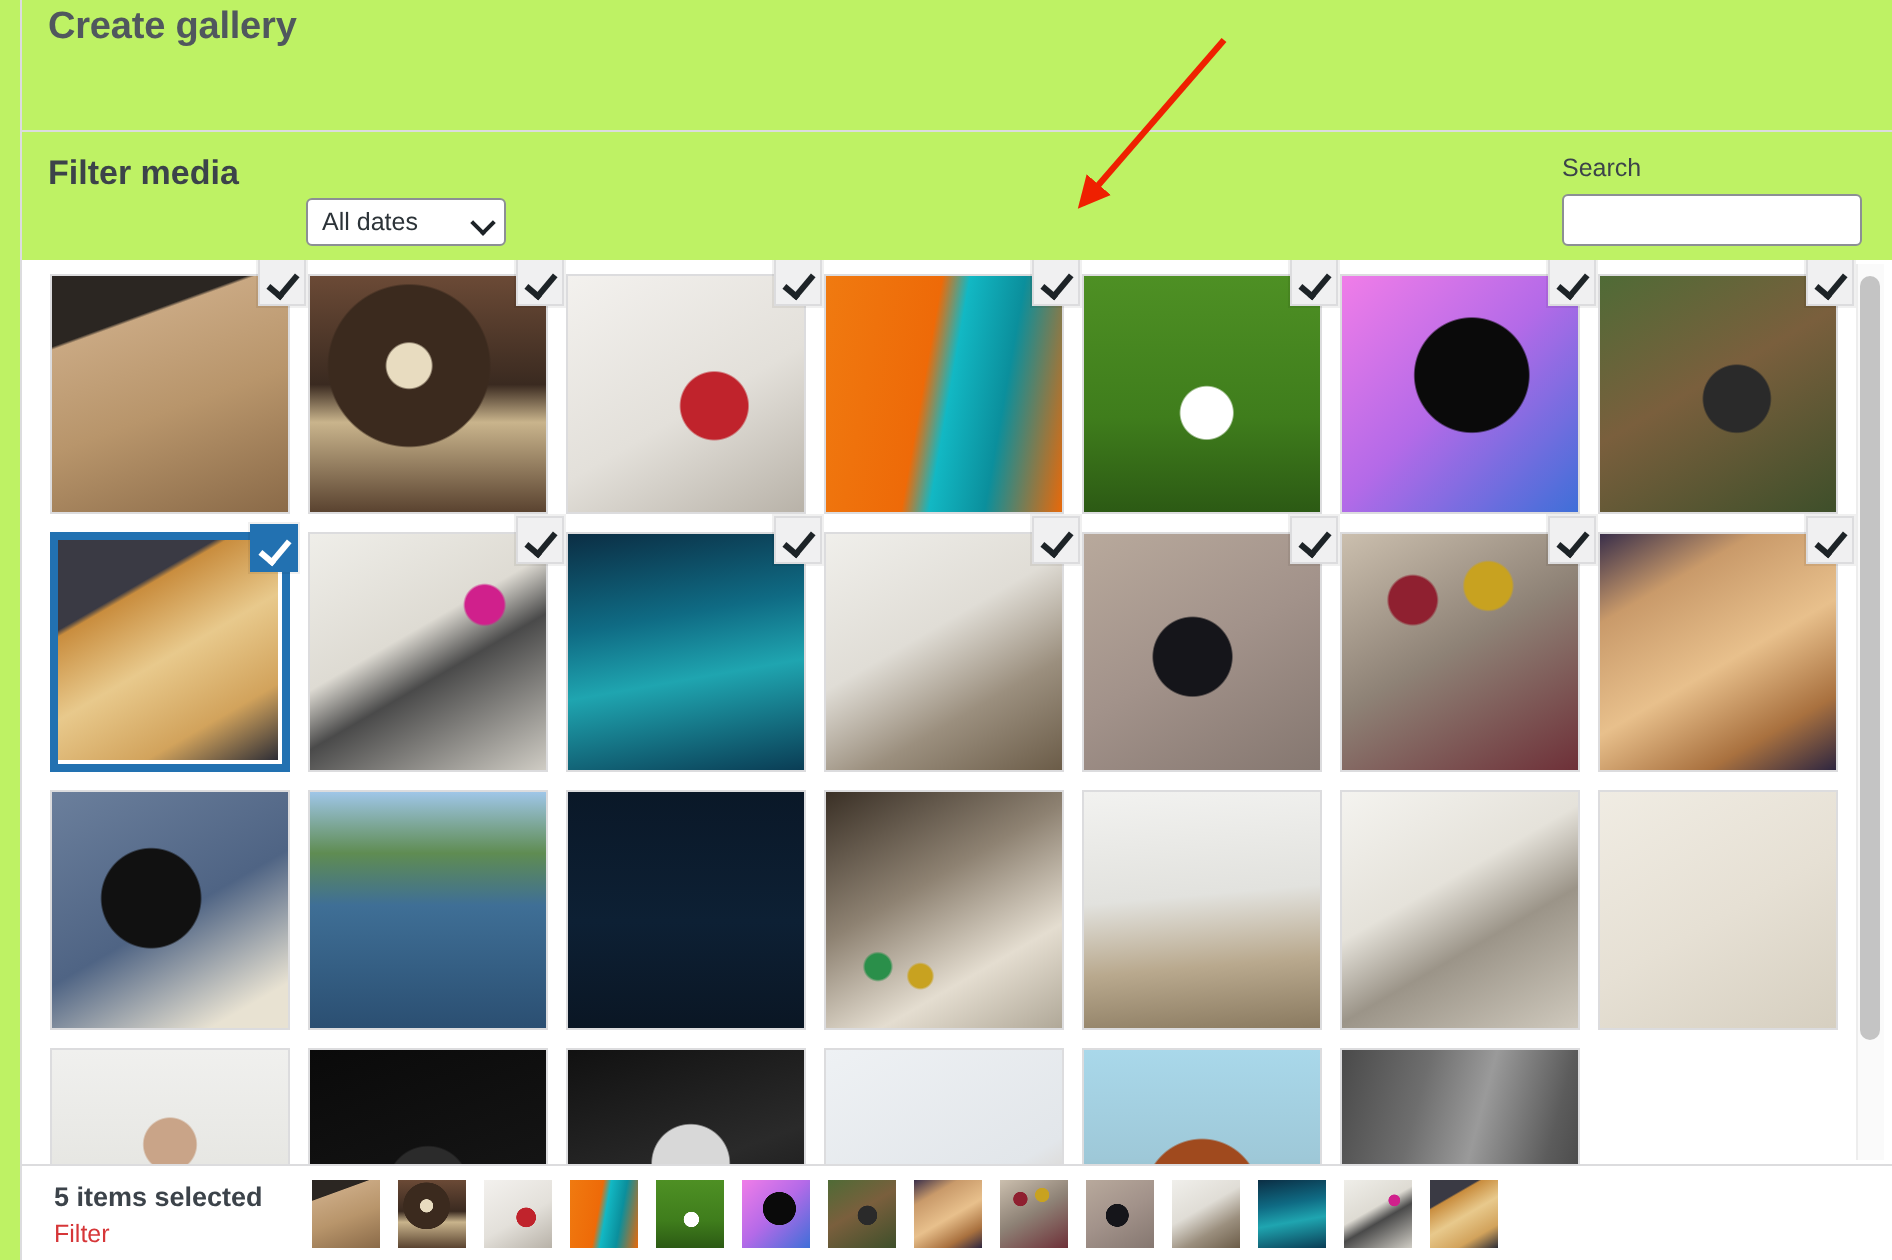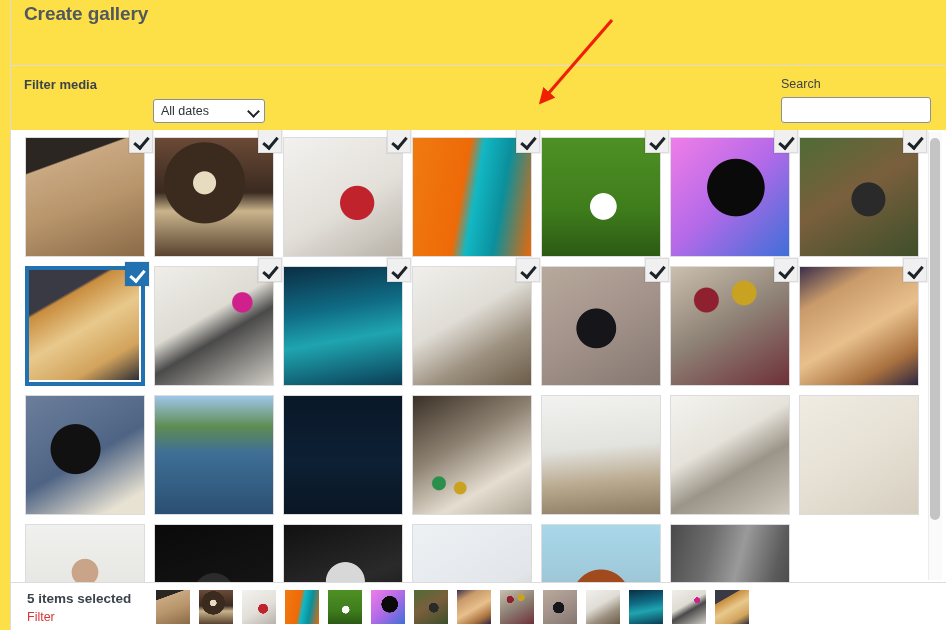--- a/index.html
+++ b/index.html
@@ -3,21 +3,21 @@
 <meta charset="utf-8">
 <style>
   * { box-sizing: border-box; margin: 0; padding: 0; }
   html, body {
     width: 946px; height: 630px;
     overflow: hidden;
     background: #ffffff;
     font-family: "Liberation Sans", sans-serif;
     -webkit-font-smoothing: antialiased;
   }
-  #frame { position: relative; width: 946px; height: 630px; background: #fde047; }
+  #frame { position: relative; width: 946px; height: 630px; background: #bef264; }
 
   
   .left-rail {
     position: absolute; left: 10px; top: 0; width: 1px; height: 630px;
     background: #dcdcde;
   }
 
   
   .modal-title {
     position: absolute; left: 24px; top: 3px;
@@ -42,40 +42,40 @@
   .tab.inactive { left: 10px; }
   .tab.active {
     left: 96px; background: #fff;
     border-color: #dcdcde; border-bottom: 1px solid #fff;
     z-index: 3;
   }
 
   
   .filter-label {
     position: absolute; left: 24px; top: 77px;
-    font-size: 13px; font-weight: bold; color: #3c434a;
+    font-size: 17px; font-weight: bold; color: #3c434a;
   }
   .select-wrap {
     position: absolute; top: 99px; height: 24px;
     border: 1px solid #8c8f94; border-radius: 3px; background: #fff;
     font-size: 12.5px; color: #2c3338; cursor: pointer;
   }
   .select-wrap .txt {
     position: absolute; left: 7px; top: 0; line-height: 22px; white-space: nowrap;
   }
   .select-wrap .chev {
     position: absolute; right: 6px; top: 7px; width: 9px; height: 9px;
   }
   .chev::before {
     content: ""; position: absolute; left: 0; top: 0;
     width: 7px; height: 7px; border-right: 2px solid #1d2327; border-bottom: 2px solid #1d2327;
     transform: rotate(45deg);
   }
   #sel-type  { left: 24px; width: 124px; }
-  #sel-dates { left: 153px; width: 112px; text-align: right; }
+  #sel-dates { left: 153px; width: 100px; text-align: right; }
 
   .search-label {
     position: absolute; left: 781px; top: 77px;
     font-size: 12.5px; color: #3c434a;
   }
   #search-input {
     position: absolute; left: 781px; top: 97px; width: 150px; height: 26px;
     border: 1px solid #8c8f94; border-radius: 3px; background: #fff;
     font-family: inherit; font-size: 13px; color: #2c3338; padding: 0 6px;
     outline: none;

